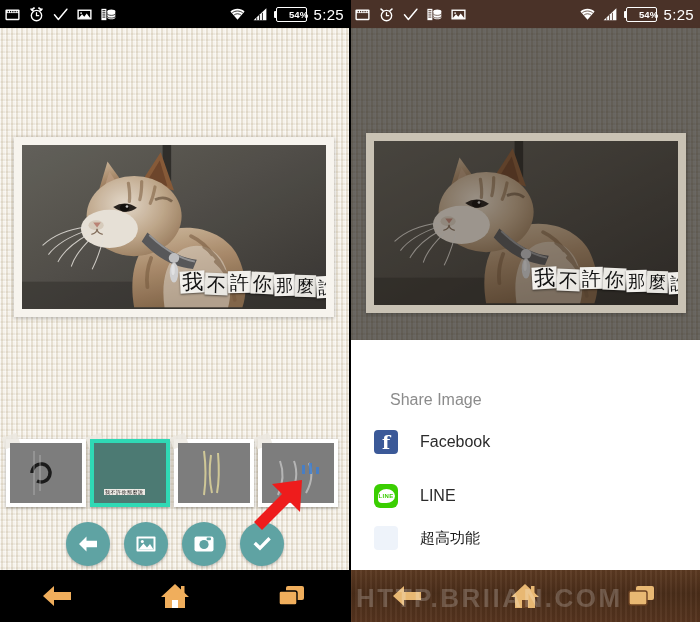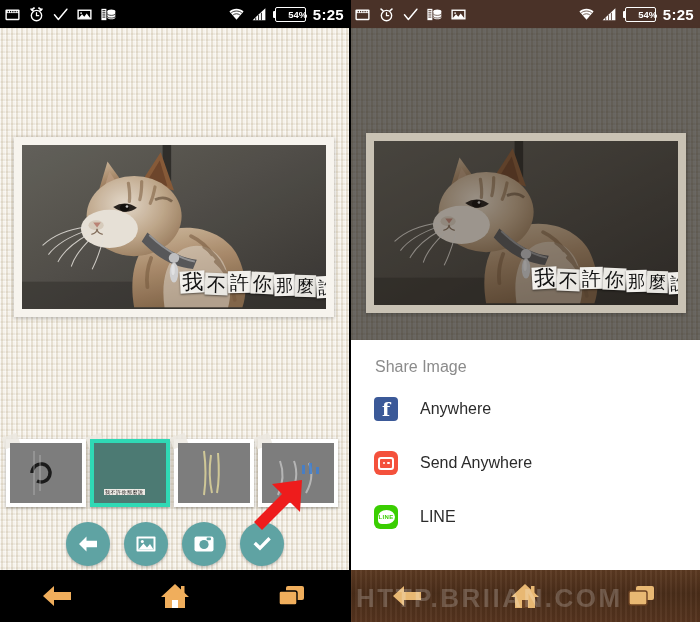--- a/index.html
+++ b/index.html
@@ -11,21 +11,21 @@
   .divider { position:absolute; left:349px; top:0; width:2px; height:622px; background:#000; z-index:60; }
 
   
   .statusbar { position:relative; height:28px; display:flex; align-items:center;
                padding:0 6px 0 4px; z-index:30; }
   .sb-dark { background:#000; }
   .sb-brown { background:#4a3228; }
   .sb-left { display:flex; align-items:center; gap:7px; }
   .sb-right { margin-left:auto; display:flex; align-items:center; gap:6px; }
   .sb-icon { width:17px; height:17px; position:relative; display:inline-block; }
-  .sb-time { color:#fff; font-size:15px; font-weight:bold; letter-spacing:.3px; }
+  .sb-time { color:#fff; font-size:15px; font-weight:normal; letter-spacing:.3px; }
   .batt { position:relative; width:34px; height:15px; }
   .batt-body { position:absolute; left:2px; top:0; width:31px; height:15px;
                border:1.6px solid #fff; border-radius:2px; }
   .batt-tip { position:absolute; left:0px; top:4px; width:3px; height:7px; background:#fff;
               border-radius:1px 0 0 1px; }
   .batt-txt { position:absolute; left:8px; top:0; width:34px; height:15px; color:#fff;
               font-size:9.5px; font-weight:bold; line-height:15px; text-align:center; }
 
   
   .canvas-area { position:absolute; left:0; top:28px; width:350px; height:542px;
@@ -93,22 +93,22 @@
             display:flex; align-items:center; justify-content:space-around; z-index:50; }
   .nav-dark { background:#000; }
   .nav-wood { background:
       repeating-linear-gradient(90deg, rgba(255,255,255,.035) 0 2px, rgba(0,0,0,.05) 2px 5px),
       linear-gradient(180deg,#5c3a22 0%,#4a2d19 45%,#56341e 100%); }
   .nav-ic { width:34px; height:30px; }
 
   
   .sheet { position:absolute; left:350px; top:340px; width:350px; height:230px;
            background:#fff; z-index:20; overflow:hidden; }
-  .sheet-title { font-size:16px; color:#8b8b8b; padding:18px 24px 6px 25px;
-                 font-family:"Liberation Sans", sans-serif; }
+  .sheet-title { font-size:16px; color:#8b8b8b; padding:18px 24px 6px 40px;
+                 font-family:"Liberation Sans", sans-serif;margin-top:33px; }
   .srow { display:flex; align-items:center; height:54px; padding:0 24px; gap:22px; }
   .sicon { width:24px; height:24px; border-radius:4px; flex:0 0 24px; position:relative;
            display:flex; align-items:center; justify-content:center; }
   .slabel { font-size:16px; color:#2b2b2b; }
   .srow.partial { height:30px; }
   .srow.partial .slabel { font-size:15px; color:#1b1b1b; }
   .sicon.fb { background:#3b5998; }
   .sicon.sa { background:#f4513c; border-radius:6px; }
   .sicon.line { background:#3ace01; border-radius:6px; }
   .sicon.ghost { background:#eef3fa; border-radius:4px; }
@@ -552,40 +552,35 @@
       </div>
     </div>
 
     <div class="sheet" style="left:0;">
       <div class="sheet-title">Share Image</div>
 
       <div class="srow">
         <span class="sicon fb">
             <span class="fb-f">f</span>
           </span>
-        <span class="slabel">Anywhere</span>
-      </div>
-
-      <div class="srow">
-        <span class="sicon sa">
-          <span class="sa-b">
-              <span class="sa-dot"></span>
-              <span class="sa-dot"></span>
-            </span>
-        </span>
-        <span class="slabel">Send Anywhere</span>
-      </div>
+        <span class="slabel">Facebook</span>
+      </div>
+
 
       <div class="srow">
         <span class="sicon line">
             <span class="line-b">LINE</span>
           </span>
         <span class="slabel">LINE</span>
       </div>
 
+      <div class="srow partial">
+        <span class="sicon ghost"></span>
+        <span class="slabel">超高功能</span>
+      </div>
     </div>
 
     <div class="wm-url" style="left:6px;">HTTP.BRIIAN.COM</div>
 
     <div class="navbar nav-wood">
       <span class="nav-ic">
         <svg viewBox="0 0 34 30" width="34" height="30">
             <path d="M13 5L2 15l11 10v-6h17V11H13z" fill="#e8b873"></path>
           </svg>
       </span>

